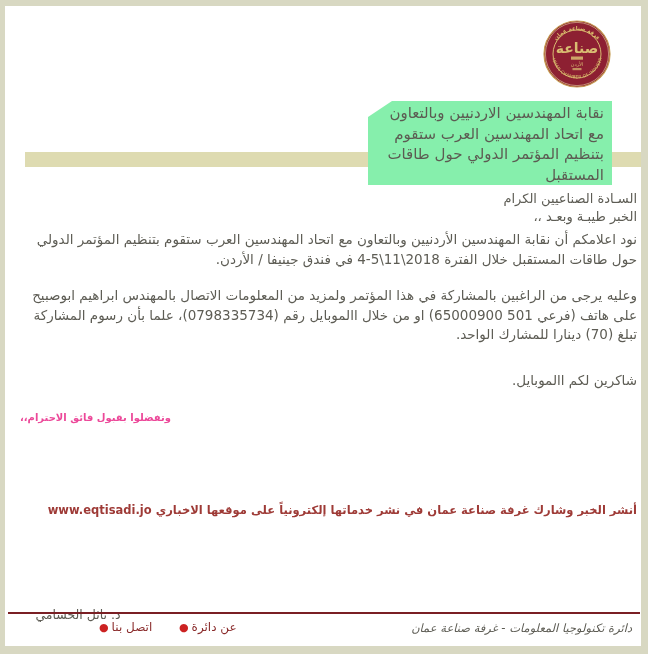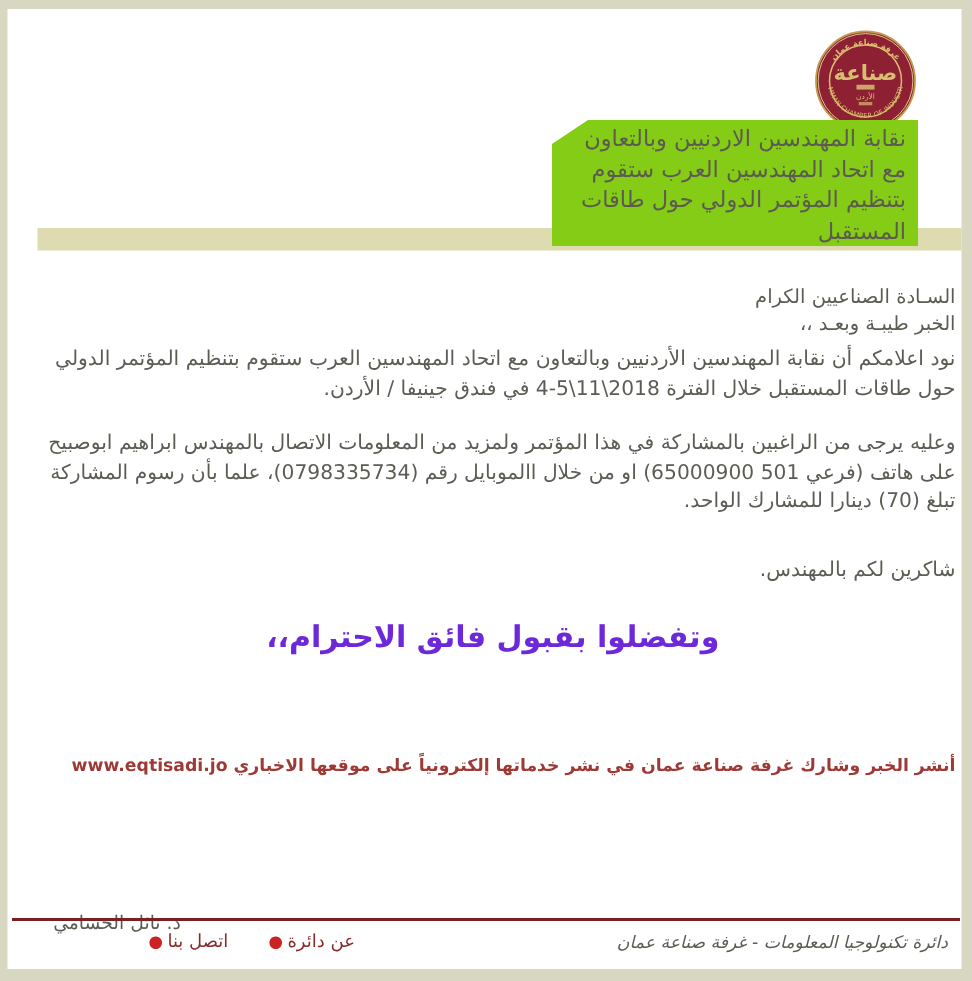--- a/index.html
+++ b/index.html
@@ -13,36 +13,36 @@
   .frame-right  { left:641px; top:0; width:7px; height:654px; }
   .frame-bottom { left:0; top:646px; width:648px; height:8px; }
 
   .logo { position:absolute; left:543px; top:19px; width:68px; height:70px; }
 
   .khaki-bar {
     position:absolute; left:25px; top:152px; width:616px; height:15px;
     background:#dedbb1;
   }
   .headline-box {
-    position:absolute; left:368px; top:80px; width:244px; height:84px;
-    background:#84cc16;
+    position:absolute; left:368px; top:101px; width:244px; height:84px;
+    background:#86efac;
     clip-path:polygon(24px 0, 100% 0, 100% 100%, 0 100%, 0 16px);
   }
   .headline-text {
     direction:rtl; text-align:right; padding:2px 8px 0 6px;
     font-size:15px; line-height:20.5px; color:#5c5b52;
   }
 
   .txt { position:absolute; direction:rtl; color:#5d5c54; }
   .sal1  { left:32px; right:11px; top:191px; font-size:13px; text-align:right; }
   .sal2  { left:20px; right:11px; top:209px; font-size:13px; text-align:right; }
   .para1 { left:20px; right:11px; top:230px; font-size:13.5px; line-height:19.5px; text-align:right; }
   .para2 { left:20px; right:11px; top:286px; font-size:13.5px; line-height:19.5px; text-align:right; }
   .thanks  { left:20px; right:11px; top:372px; font-size:13.5px; text-align:right; }
-  .closing { left:20px; right:11px; top:412px; font-size:20px; font-weight:bold; text-align:center; color:#6d28d9; }
+  .closing { left:20px; right:11px; top:412px; font-size:10px; font-weight:bold; text-align:left; color:#ec4899; }
 
   .banner {
     position:absolute; left:20px; right:11px; top:503px; direction:rtl;
     text-align:right; font-size:11.5px; font-weight:bold; color:#9e3a36;
   }
   .banner a { color:#9e3a36; text-decoration:none; }
 
   .signature {
     position:absolute; left:22px; top:571px; width:112px; direction:rtl;
     text-align:center; font-size:12.5px; line-height:13.5px; color:#5d5c54;
@@ -96,21 +96,21 @@
   <div class="khaki-bar"></div>
 
   <div class="headline-box">
     <div class="headline-text">نقابة المهندسين الاردنيين وبالتعاون مع اتحاد المهندسين العرب ستقوم بتنظيم المؤتمر الدولي حول طاقات المستقبل</div>
   </div>
 
   <div class="txt sal1">السـادة الصناعيين الكرام</div>
   <div class="txt sal2">الخبر طيبـة وبعـد ،،</div>
   <div class="txt para1">نود اعلامكم أن نقابة المهندسين الأردنيين  وبالتعاون مع اتحاد المهندسين العرب ستقوم بتنظيم المؤتمر الدولي حول طاقات المستقبل خلال الفترة ‪4-5\11\2018‬  في فندق جينيفا / الأردن.</div>
   <div class="txt para2">وعليه يرجى من الراغبين بالمشاركة في هذا المؤتمر ولمزيد من المعلومات الاتصال بالمهندس ابراهيم ابوصبيح على هاتف ‪(65000900 فرعي 501)‬ او من خلال االموبايل رقم (0798335734)، علما بأن رسوم المشاركة تبلغ (70) دينارا للمشارك الواحد.</div>
-  <div class="txt thanks">شاكرين لكم بالمهندس.</div>
+  <div class="txt thanks">شاكرين لكم االموبايل.</div>
   <div class="txt closing">وتفضلوا بقبول فائق الاحترام،،</div>
 
   <div class="banner">
     <span>أنشر الخبر وشارك غرفة صناعة عمان في نشر خدماتها إلكترونياً على موقعها الاخباري</span>
     <a href="#">www.eqtisadi.jo</a>
   </div>
 
   <div class="signature">
     <div>د. نائل الحسامي</div>
     <div>مدير عام</div>

